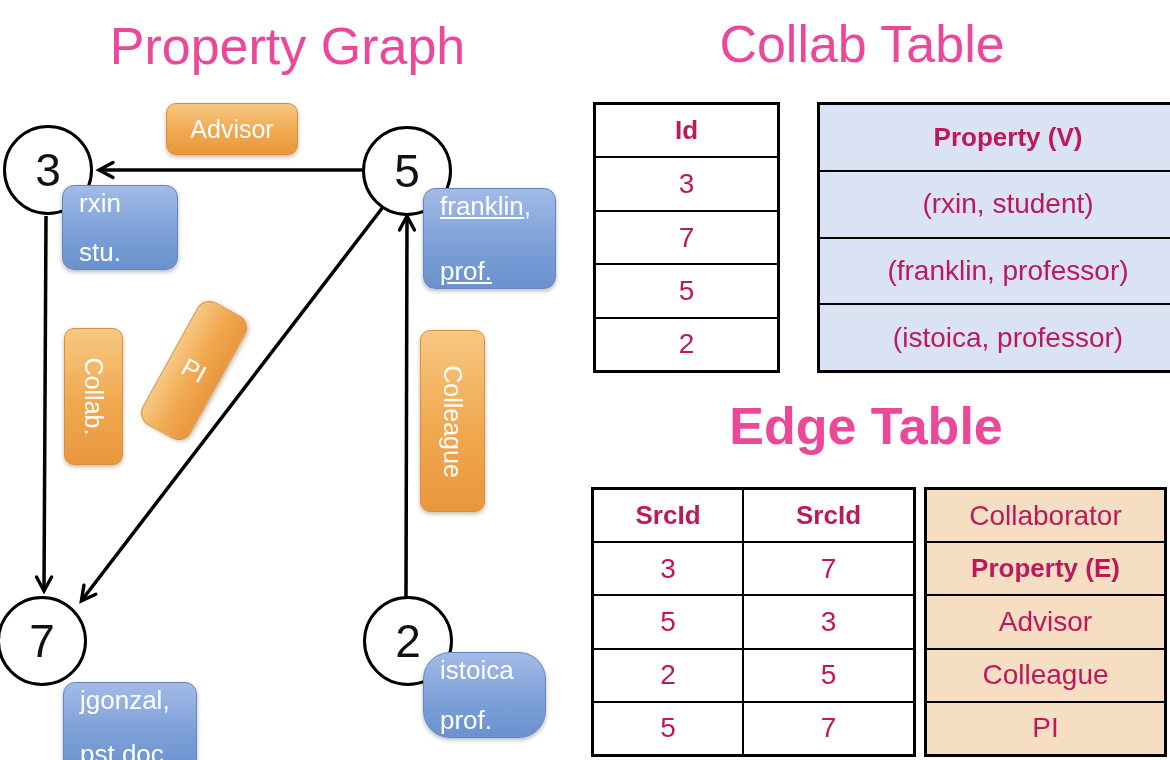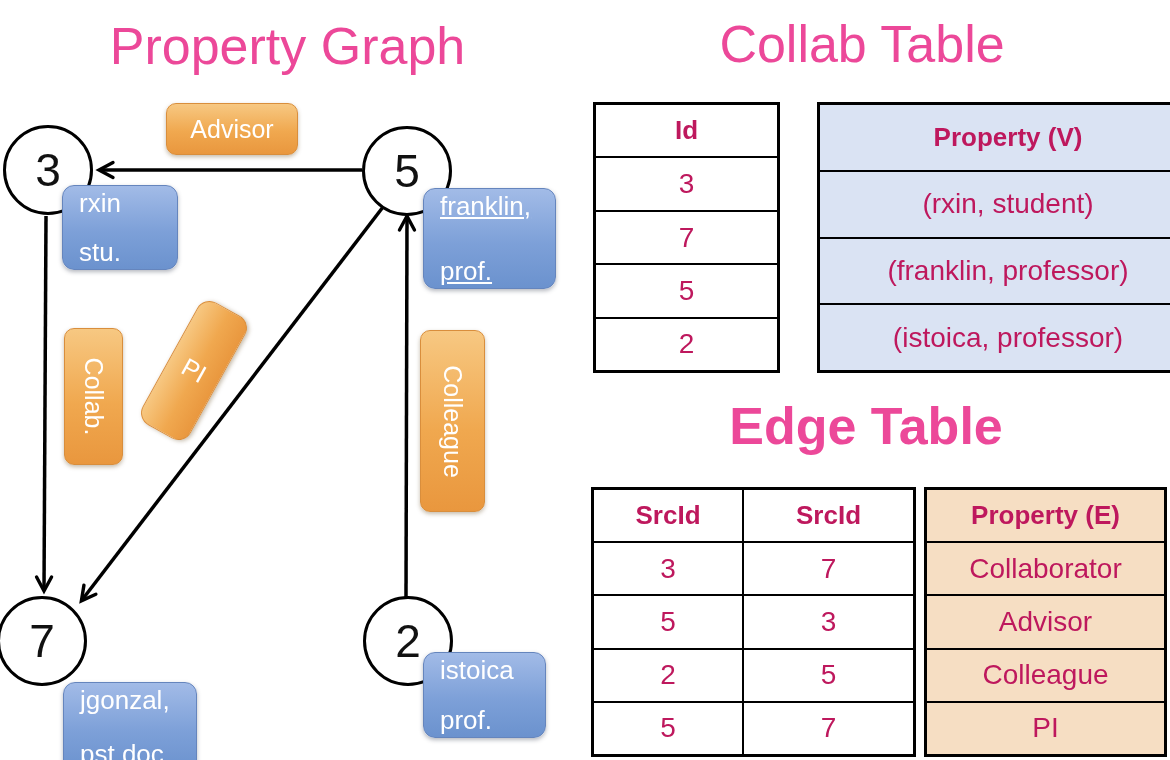--- a/index.html
+++ b/index.html
@@ -106,21 +106,21 @@
   <span>stu.</span>
 </div>
 <div class="pill pill-blue" style="left:423px;top:188px;width:133px;height:101px;text-decoration:underline;">
   <span>franklin,</span>
   <span>prof.</span>
 </div>
 <div class="pill pill-blue" style="left:63px;top:650px;width:134px;height:90px;margin-top:32px;">
   <span>jgonzal,</span>
   <span>pst.doc.</span>
 </div>
-<div class="pill pill-blue" style="left:423px;top:652px;width:123px;height:86px;">
+<div class="pill pill-blue" style="left:423px;top:652px;width:123px;height:86px;border-radius:27px;">
   <span>istoica</span>
   <span>prof.</span>
 </div>
 
 <div class="sub-table" style="left:593px;top:102px;width:187px;height:271px;">
   <div class="t-row head">Id</div>
   <div class="t-row">3</div>
   <div class="t-row">7</div>
   <div class="t-row">5</div>
   <div class="t-row">2</div>
@@ -148,18 +148,18 @@
   <div class="t-row">
     <div class="t-cell cell-src">2</div>
     <div class="t-cell cell-dst">5</div>
   </div>
   <div class="t-row">
     <div class="t-cell cell-src">5</div>
     <div class="t-cell cell-dst">7</div>
   </div>
 </div>
 <div class="sub-table bg-epeach" style="left:924px;top:487px;width:243px;height:270px;">
+  <div class="t-row">Collaborator</div>
   <div class="t-row head">Property (E)</div>
-  <div class="t-row">Collaborator</div>
   <div class="t-row">Advisor</div>
   <div class="t-row">Colleague</div>
   <div class="t-row">PI</div>
 </div>
 
 </body></html>

